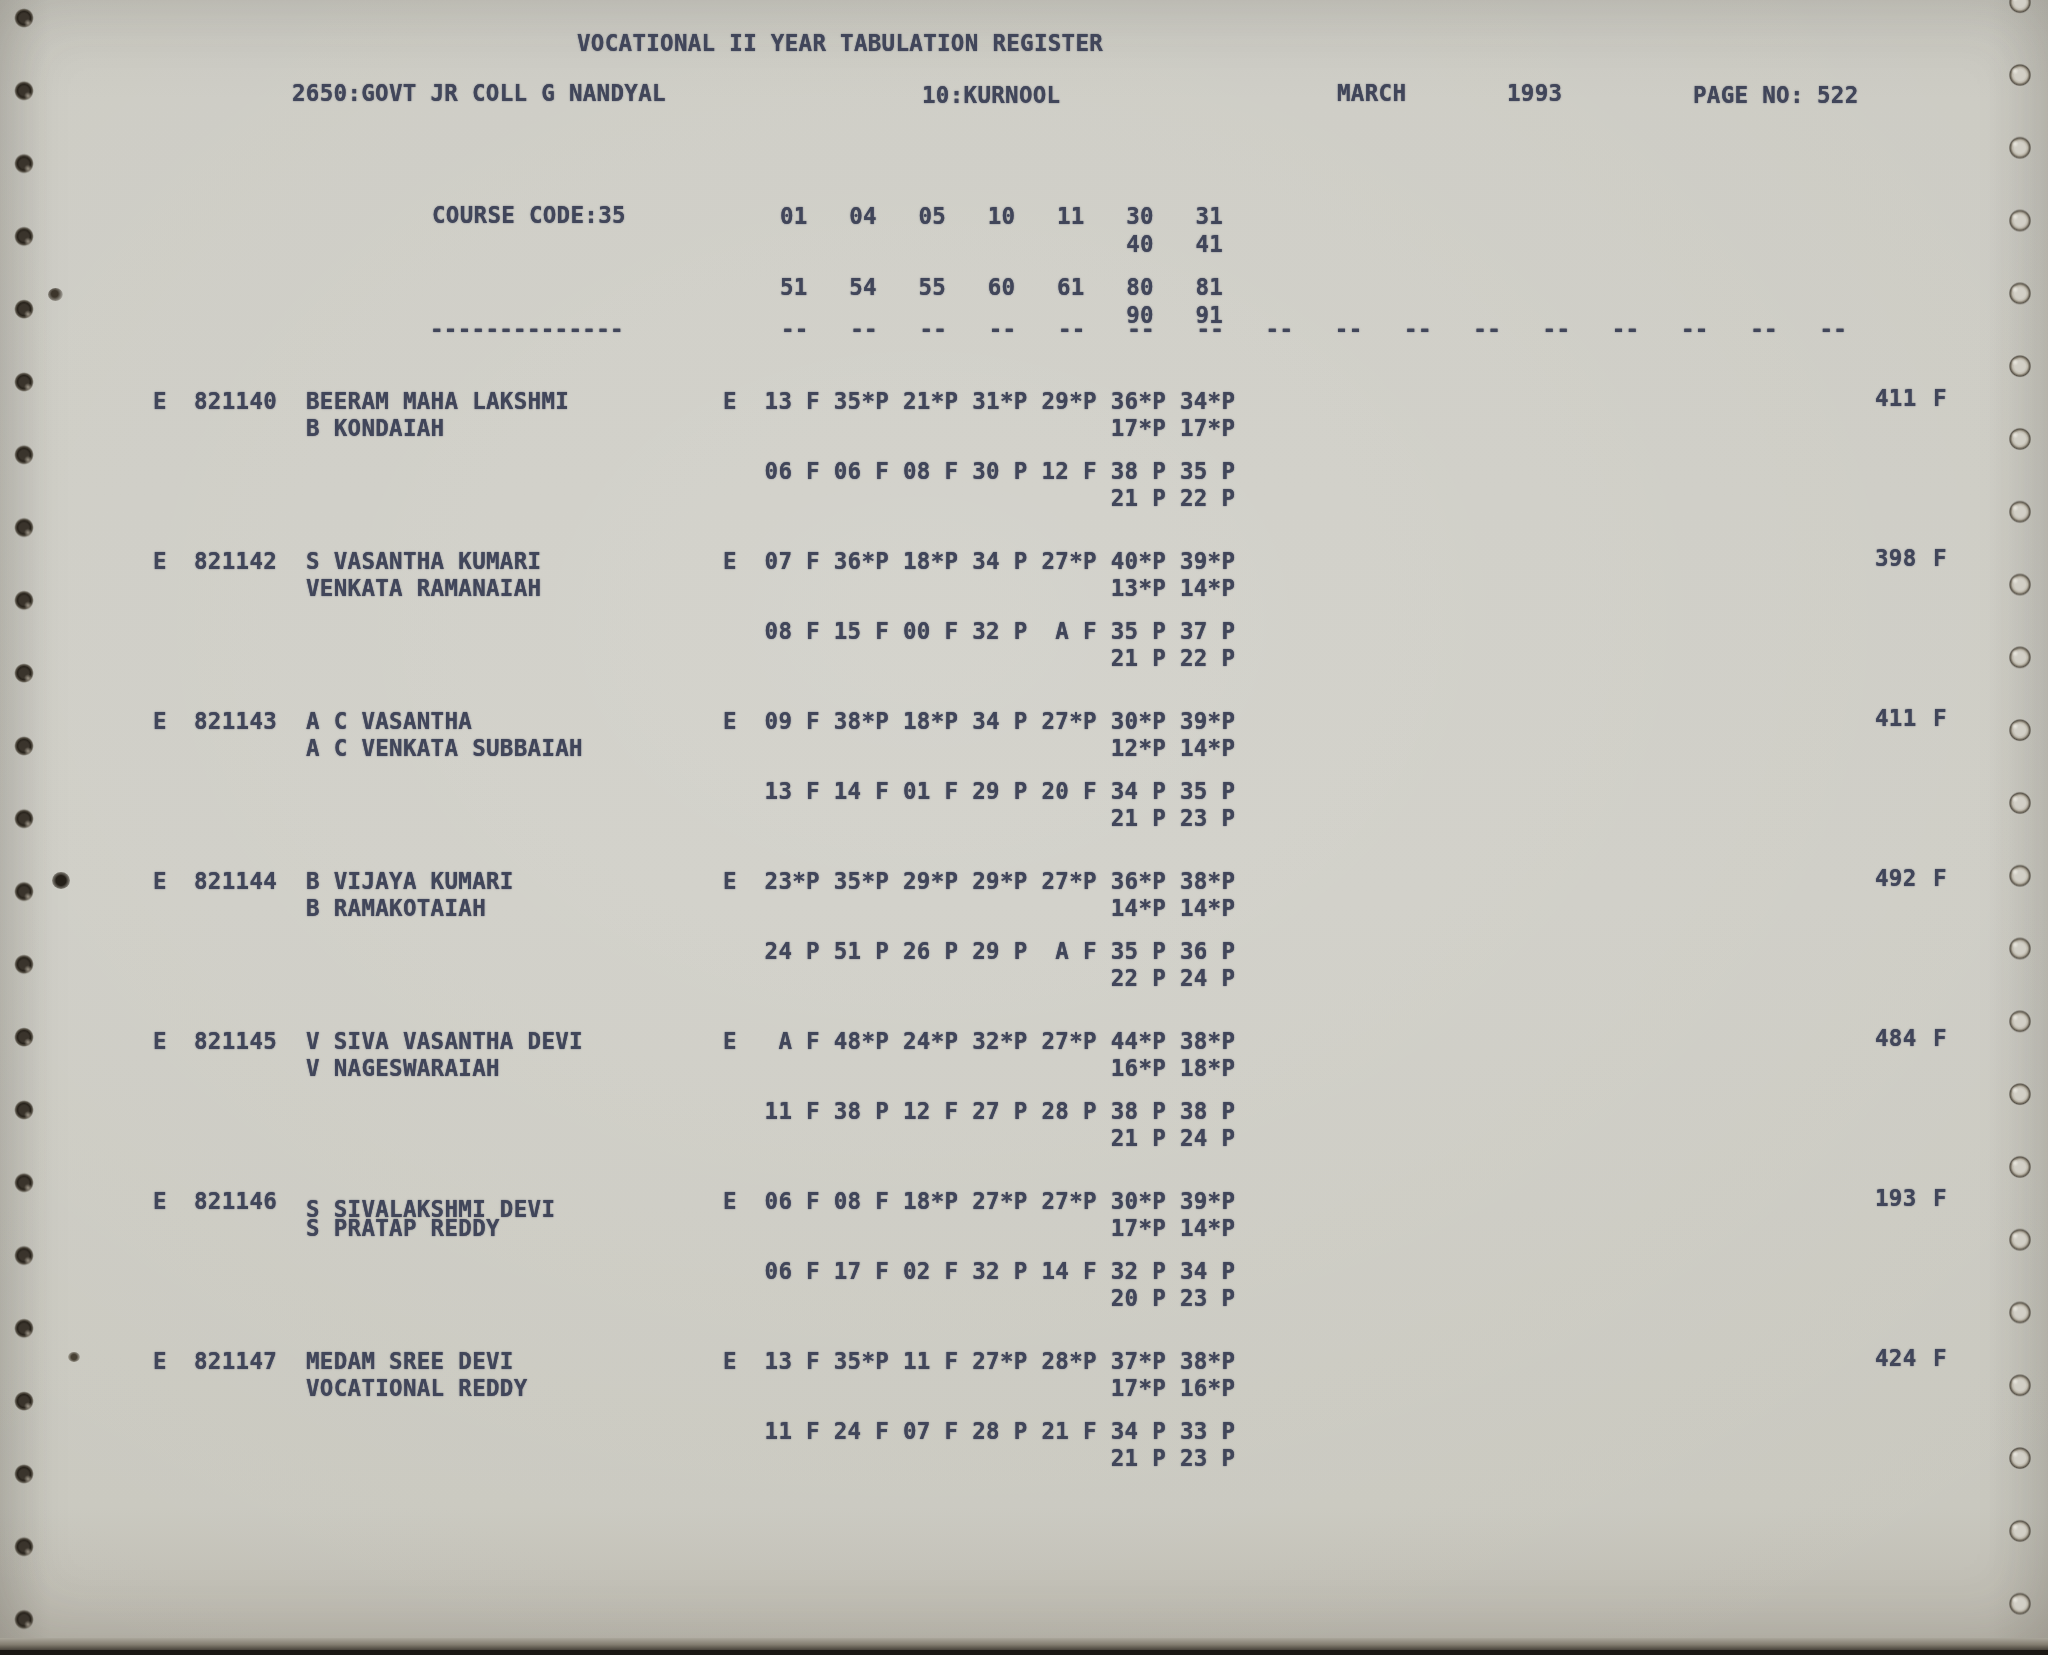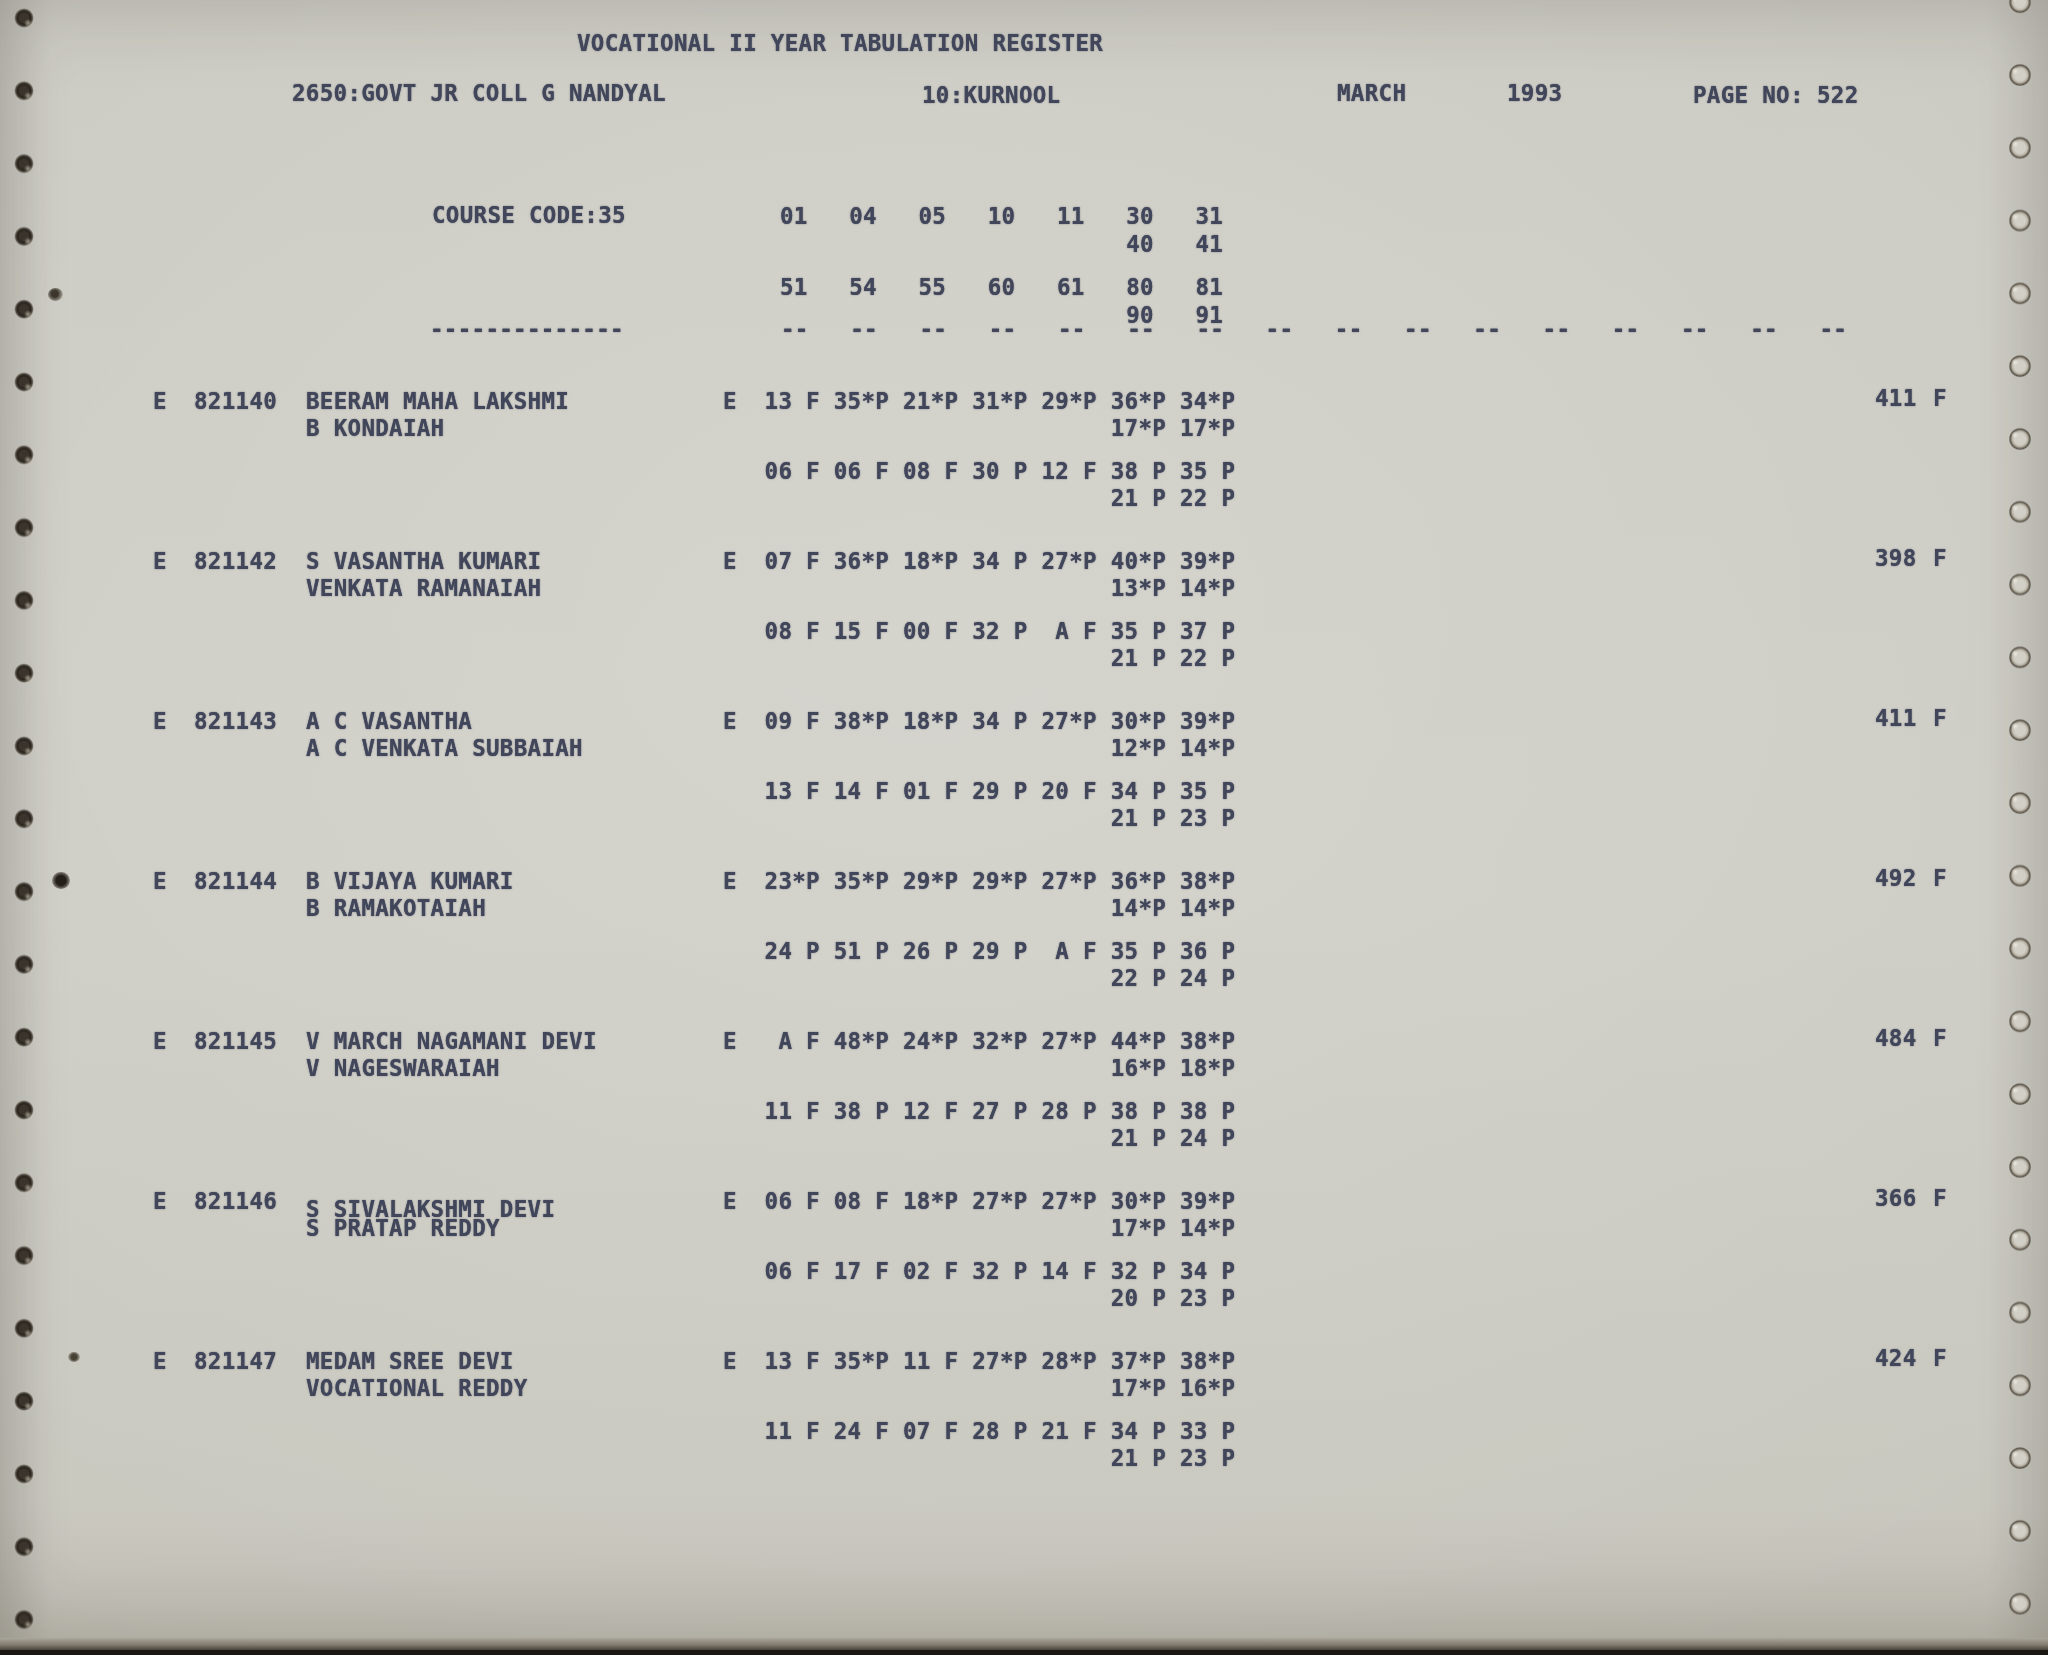--- a/index.html
+++ b/index.html
@@ -128,40 +128,40 @@
                             14*P 14*P</pre>
     <pre class="t" style="left:723px;top:70px">   24 P 51 P 26 P 29 P  A F 35 P 36 P
                             22 P 24 P</pre>
     <span class="t" style="left:1875px;top:-3px">492</span>
     <span class="t" style="left:1933px;top:-3px">F</span>
   </div>
 
   <div class="record" style="top:1028px">
     <span class="t" style="left:153px;top:0">E</span>
     <span class="t" style="left:194px;top:0">821145</span>
-    <span class="t" style="left:306px;top:0">V MARCH NAGAMANI DEVI</span>
+    <span class="t" style="left:306px;top:0">V SIVA VASANTHA DEVI</span>
     <span class="t" style="left:306px;top:27px">V NAGESWARAIAH</span>
     <pre class="t" style="left:723px;top:0">E   A F 48*P 24*P 32*P 27*P 44*P 38*P
                             16*P 18*P</pre>
     <pre class="t" style="left:723px;top:70px">   11 F 38 P 12 F 27 P 28 P 38 P 38 P
                             21 P 24 P</pre>
     <span class="t" style="left:1875px;top:-3px">484</span>
     <span class="t" style="left:1933px;top:-3px">F</span>
   </div>
 
   <div class="record" style="top:1188px">
     <span class="t" style="left:153px;top:0">E</span>
     <span class="t" style="left:194px;top:0">821146</span>
     <span class="t" style="left:306px;top:8px">S SIVALAKSHMI DEVI</span>
     <span class="t" style="left:306px;top:27px">S PRATAP REDDY</span>
     <pre class="t" style="left:723px;top:0">E  06 F 08 F 18*P 27*P 27*P 30*P 39*P
                             17*P 14*P</pre>
     <pre class="t" style="left:723px;top:70px">   06 F 17 F 02 F 32 P 14 F 32 P 34 P
                             20 P 23 P</pre>
-    <span class="t" style="left:1875px;top:-3px">366</span>
+    <span class="t" style="left:1875px;top:-3px">193</span>
     <span class="t" style="left:1933px;top:-3px">F</span>
   </div>
 
   <div class="record" style="top:1348px">
     <span class="t" style="left:153px;top:0">E</span>
     <span class="t" style="left:194px;top:0">821147</span>
     <span class="t" style="left:306px;top:0">MEDAM SREE DEVI</span>
     <span class="t" style="left:306px;top:27px">VOCATIONAL REDDY</span>
     <pre class="t" style="left:723px;top:0">E  13 F 35*P 11 F 27*P 28*P 37*P 38*P
                             17*P 16*P</pre>

